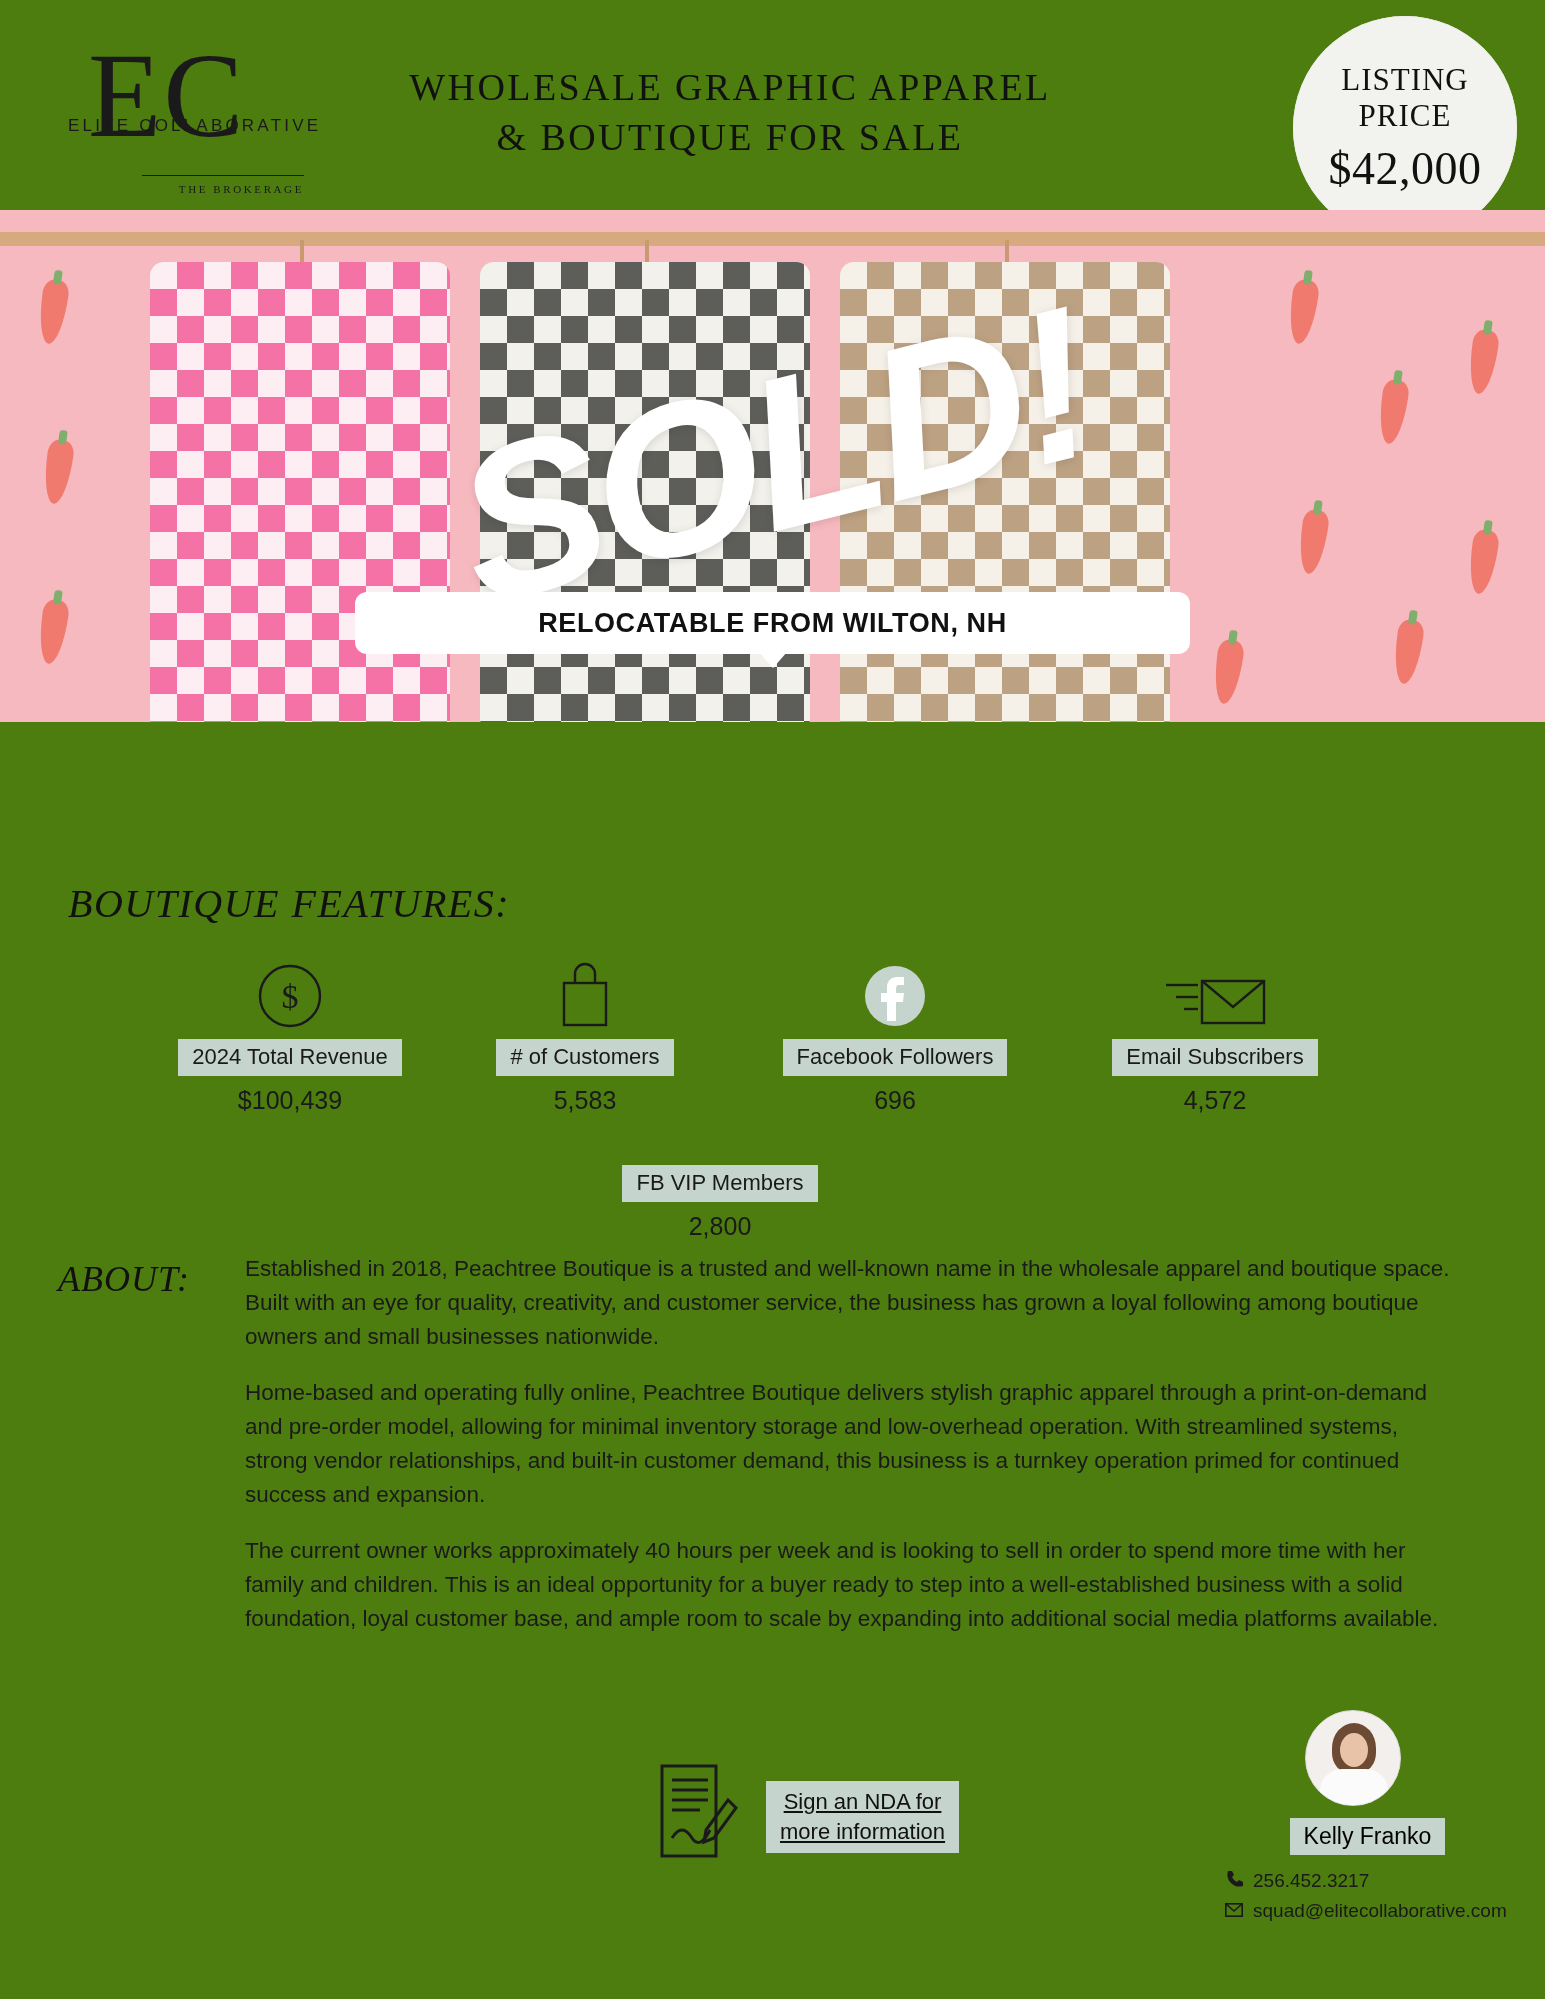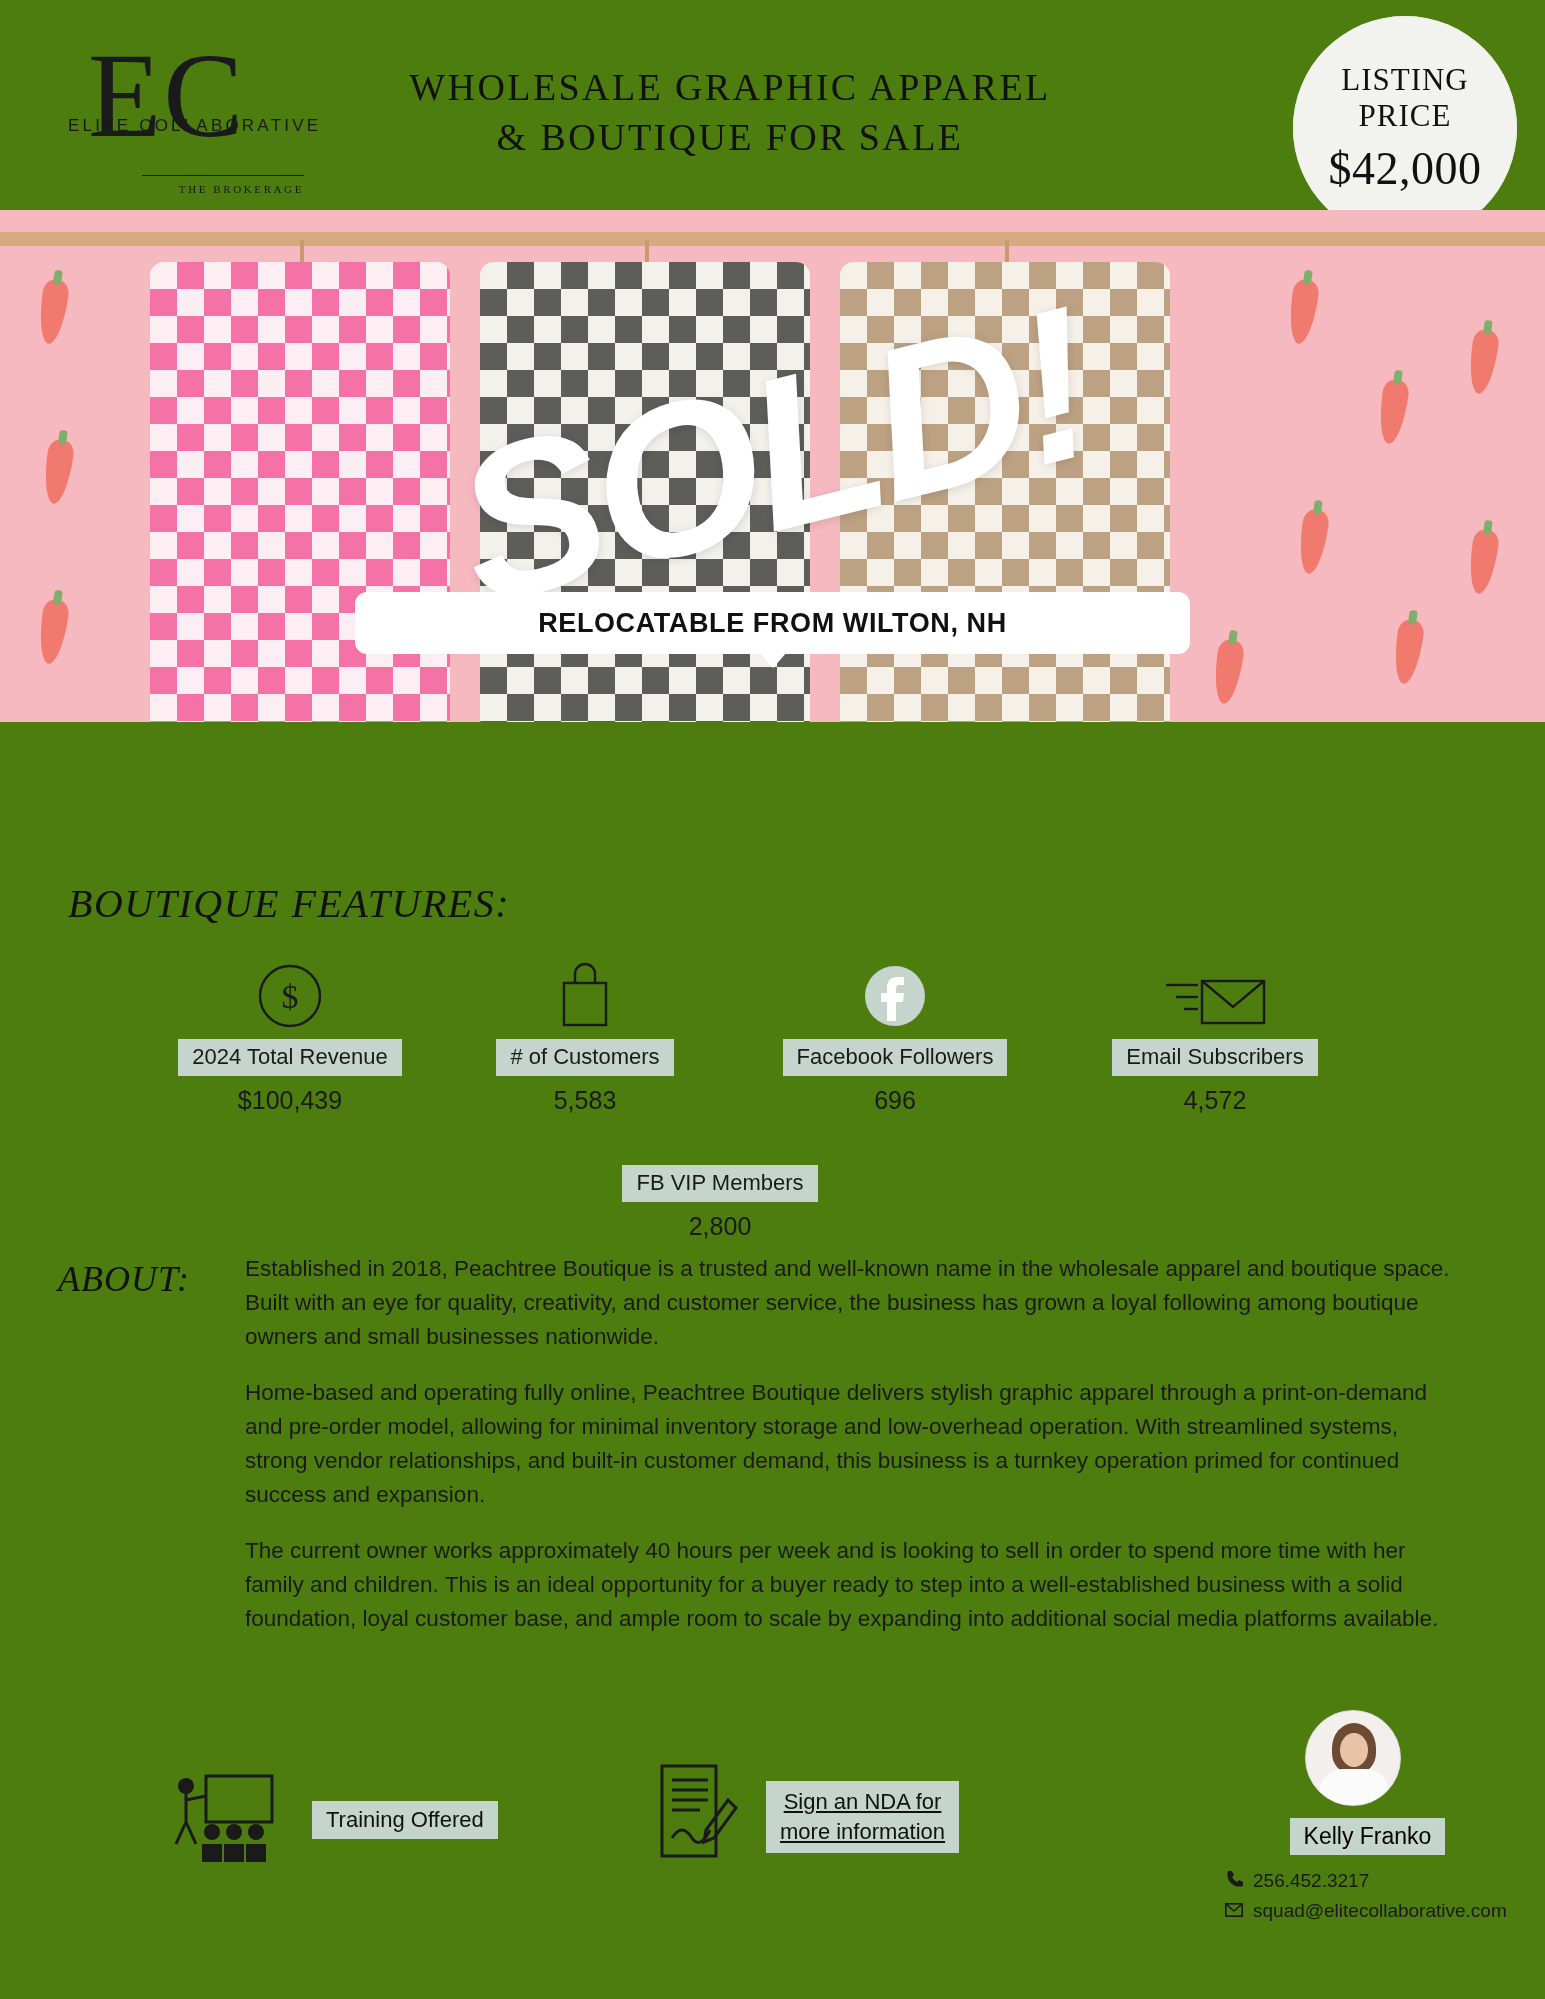--- a/index.html
+++ b/index.html
@@ -316,36 +316,20 @@
     <span class="val">2,800</span>
   </div>
 
   <div class="about-label">ABOUT:</div>
   <div class="about-body">
     <p>Established in 2018, Peachtree Boutique is a trusted and well-known name in the wholesale apparel and boutique space. Built with an eye for quality, creativity, and customer service, the business has grown a loyal following among boutique owners and small businesses nationwide.</p>
     <p>Home-based and operating fully online, Peachtree Boutique delivers stylish graphic apparel through a print-on-demand and pre-order model, allowing for minimal inventory storage and low-overhead operation. With streamlined systems, strong vendor relationships, and built-in customer demand, this business is a turnkey operation primed for continued success and expansion.</p>
     <p>The current owner works approximately 40 hours per week and is looking to sell in order to spend more time with her family and children. This is an ideal opportunity for a buyer ready to step into a well-established business with a solid foundation, loyal customer base, and ample room to scale by expanding into additional social media platforms available.</p>
   </div>
 
-  <div class="training">
-    <span>
-      <svg width="120" height="96" viewBox="0 0 120 96">
-        <rect x="46" y="6" width="66" height="46" fill="none" stroke="#1a1a1a" stroke-width="3"></rect>
-        <circle cx="26" cy="16" r="8" fill="#1a1a1a"></circle>
-        <path d="M26 24 L26 52 M26 30 L46 26 M26 52 L16 74 M26 52 L36 74" stroke="#1a1a1a" stroke-width="3" fill="none"></path>
-        <circle cx="52" cy="62" r="8" fill="#1a1a1a"></circle>
-        <circle cx="74" cy="62" r="8" fill="#1a1a1a"></circle>
-        <circle cx="96" cy="62" r="8" fill="#1a1a1a"></circle>
-        <rect x="42" y="74" width="20" height="18" fill="#1a1a1a"></rect>
-        <rect x="64" y="74" width="20" height="18" fill="#1a1a1a"></rect>
-        <rect x="86" y="74" width="20" height="18" fill="#1a1a1a"></rect>
-      </svg>
-    </span>
-    <span class="pill">Training Offered</span>
-  </div>
 
   <div class="nda">
     <span>
       <svg width="90" height="110" viewBox="0 0 90 110">
         <rect x="12" y="6" width="54" height="90" fill="none" stroke="#1a1a1a" stroke-width="3"></rect>
         <line x1="22" y1="20" x2="58" y2="20" stroke="#1a1a1a" stroke-width="3"></line>
         <line x1="22" y1="30" x2="58" y2="30" stroke="#1a1a1a" stroke-width="3"></line>
         <line x1="22" y1="40" x2="58" y2="40" stroke="#1a1a1a" stroke-width="3"></line>
         <line x1="22" y1="50" x2="50" y2="50" stroke="#1a1a1a" stroke-width="3"></line>
         <path d="M22 78 q10 -16 20 0 q8 12 18 -8" fill="none" stroke="#1a1a1a" stroke-width="3"></path>

